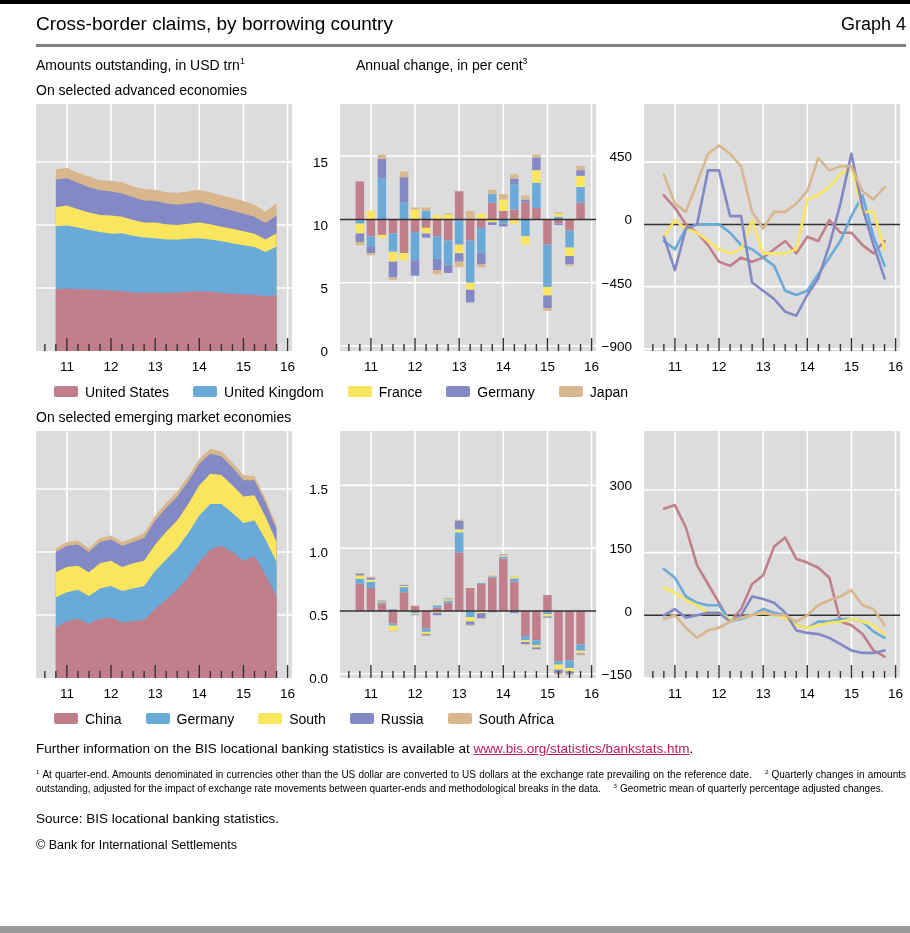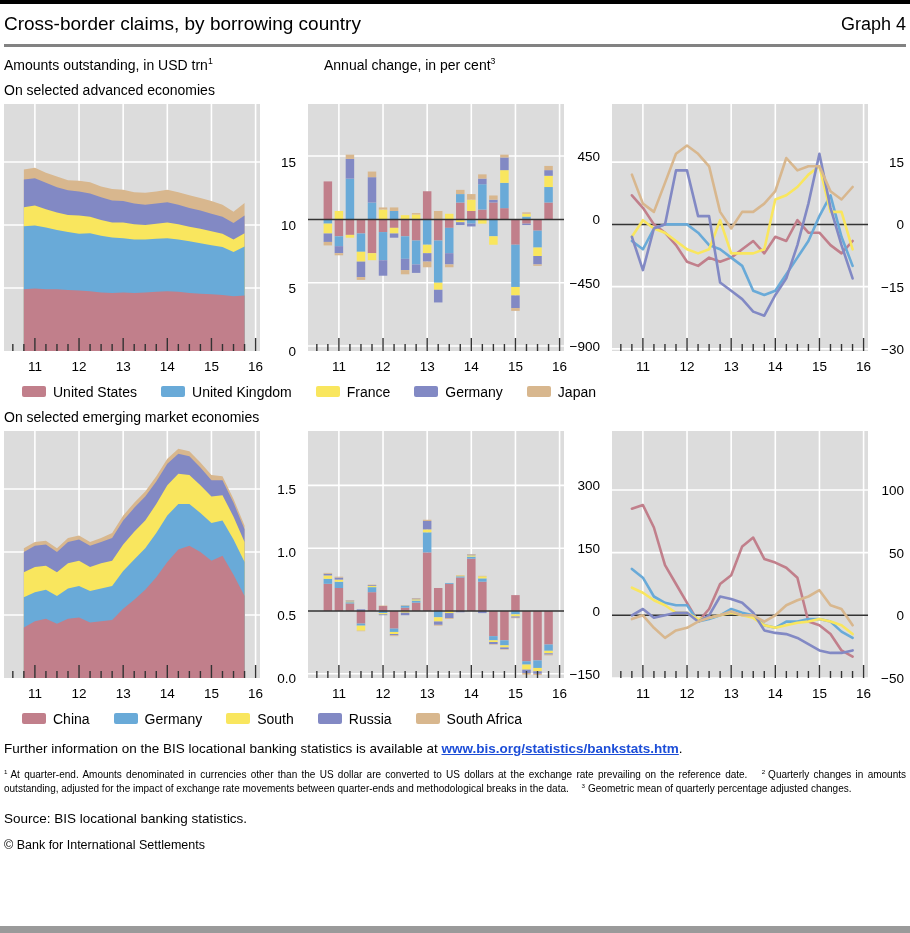--- a/index.html
+++ b/index.html
@@ -1,33 +1,33 @@
 <!DOCTYPE html>
 <html><head>
 <meta charset="utf-8">
 <style>
   html,body{margin:0;padding:0;background:#fff;}
   body{width:910px;height:933px;position:relative;font-family:"Liberation Sans",sans-serif;color:#000;overflow:hidden;}
   .top-bar{width:910px;height:4px;background:#000;}
   .bottom-bar{width:910px;height:7px;background:#9a9a9a;position:absolute;bottom:0;left:0;}
-  .page{padding:0 4px;}
+  .page{padding:0 4px;margin-left:32px;}
   .title-row{display:flex;justify-content:space-between;align-items:baseline;margin-top:9px;}
   .title{font-size:19px;}
   .graph-label{font-size:18px;}
   .title-rule{height:3px;background:#828282;margin-top:9px;}
   .col-headers{display:grid;grid-template-columns:294px 294px 294px;column-gap:26px;margin-top:9px;font-size:14px;}
   .section-label{font-size:14px;margin-top:9px;margin-bottom:6px;}
   sup{font-size:0.62em;}
   .chart-grid{display:grid;grid-template-columns:294px 294px 294px;column-gap:10px;}
   svg text{font-family:"Liberation Sans",sans-serif;font-size:13.5px;fill:#000;}
   .legend{display:flex;align-items:center;gap:24px;margin:6px 0 2px 18px;font-size:14px;}
   .legend-item{display:flex;align-items:center;gap:7px;}
   .legend-swatch{width:24px;height:11px;border-radius:2px;display:inline-block;}
   .info-line{font-size:13.5px;margin-top:14px;}
-  .info-link{text-decoration:underline;color:#1d4ed8;cursor:pointer;font-weight:bold;}
+  .info-link{text-decoration:underline;color:#be185d;cursor:pointer;}
   .footnotes{font-size:10px;text-align:justify;line-height:1.45;margin:12px 0 0 0;}
   .footnotes sup{padding-right:3px;}
   .fn-gap{display:inline-block;width:10px;}
   .source-line{font-size:13.5px;margin-top:14px;}
   .copyright{font-size:12.5px;text-align:left;margin-top:12px;}
 </style>
 </head>
 <body>
 
 <div class="top-bar"></div>

